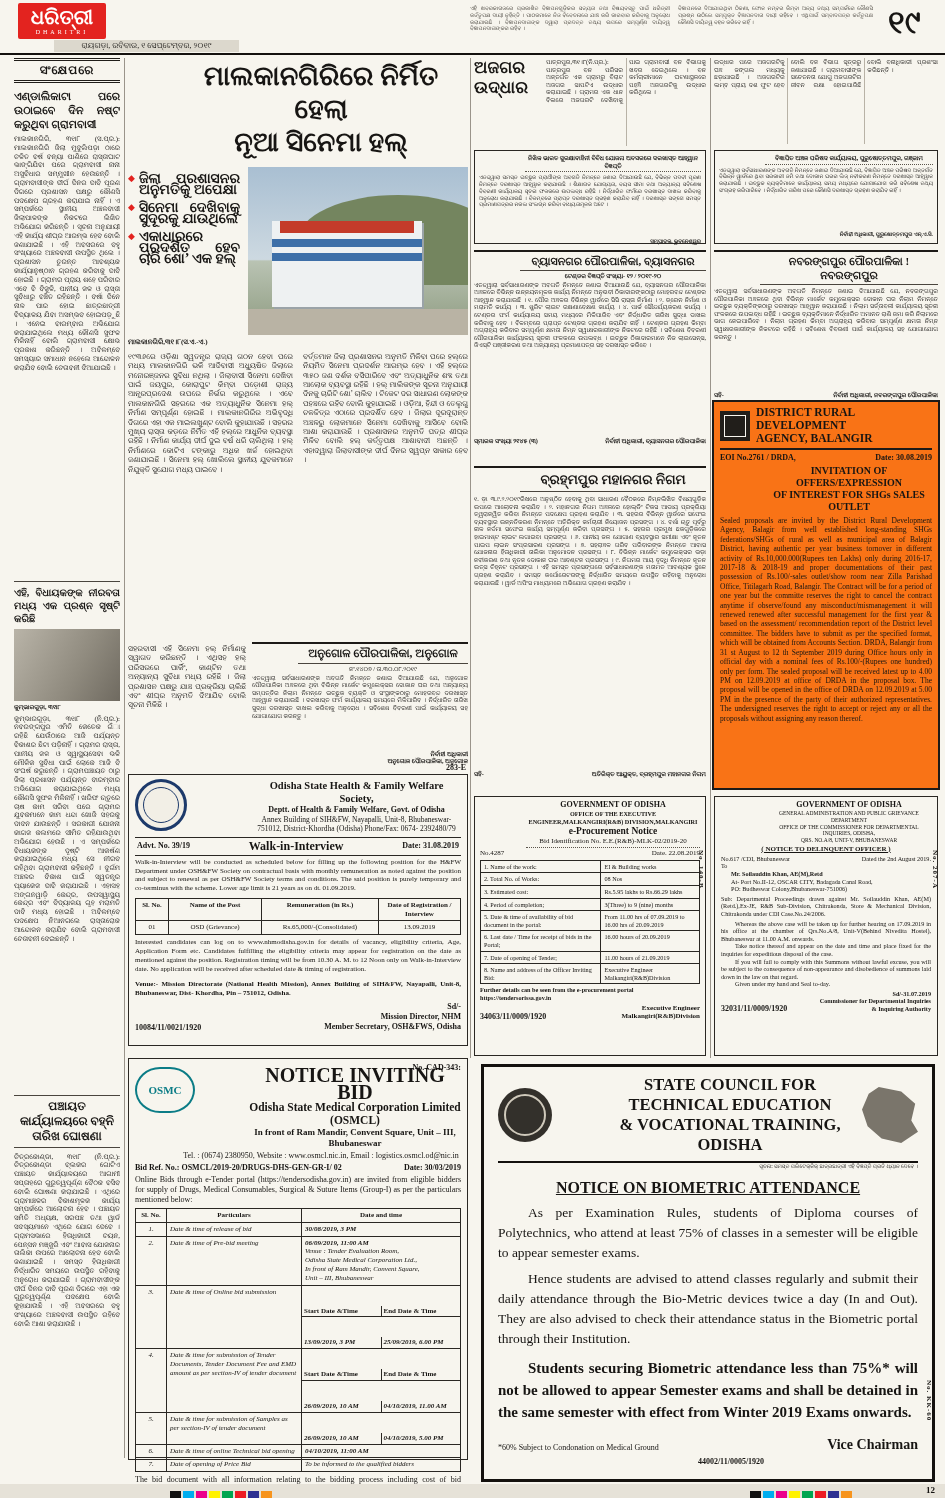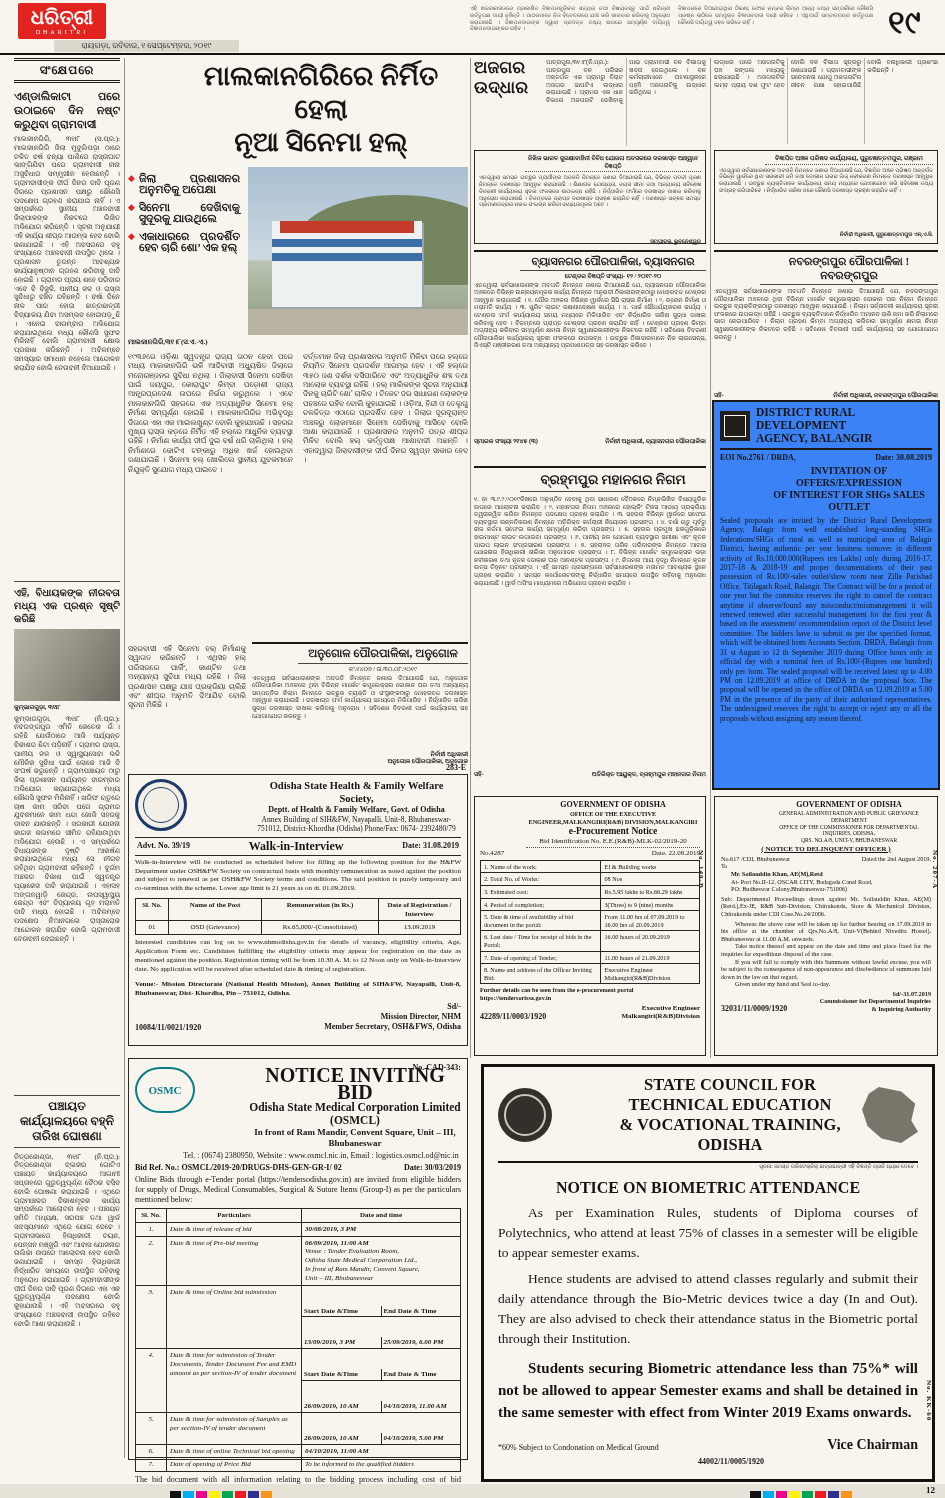--- a/index.html
+++ b/index.html
@@ -12,29 +12,29 @@
   .b{font-weight:bold;}
   .i{font-style:italic;}
   .clip{overflow:hidden;}
   .t5{font-size:5.5px;line-height:6.8px;}
   .t6{font-size:6.2px;line-height:7.6px;}
   .t7{font-size:7px;line-height:8.8px;}
   .t75{font-size:7.5px;line-height:9.4px;}
   .t8{font-size:8px;line-height:10px;}
   .t9{font-size:9px;line-height:11px;}
   .box{border:1px solid #2a2723;background:#f7f5ee;box-sizing:border-box;}
-  .box2{border:2px solid #1d1a17;background:#3b82f6;box-sizing:border-box;}
+  .box2{border:2px solid #1d1a17;background:#f97316;box-sizing:border-box;}
   .vrule{position:absolute;width:1px;background:#9a948a;}
   .vlabel{position:absolute;writing-mode:vertical-rl;font-size:7px;font-weight:bold;letter-spacing:1px;}
   .masthead-logo{background:#e3231f;color:#fff;text-align:center;border-radius:2px;}
   .sec-head{border-top:3px double #201d19;border-bottom:3px double #201d19;
             font-weight:bold;text-align:center;font-size:12px;padding:2px 0;letter-spacing:1px;}
   .bullet-row{display:flex;gap:4px;margin-bottom:7px;}
   .bullet-dia{color:#e3231f;font-size:9px;line-height:10px;}
-  .bullet-txt{font-weight:bold;font-size:11px;line-height:11px;}
+  .bullet-txt{font-weight:bold;font-size:14px;line-height:11px;}
   table{border-collapse:collapse;width:100%;}
   .tb td,.tb th{border:1px solid #2a2723;padding:2px 3px;vertical-align:top;}
   .split{display:flex;}
   .split>*{flex:1;padding:1px 2px;margin-top:20px;}
   .split>*+*{border-left:1px solid #2a2723;}
   .split.hd{border-bottom:1px solid #2a2723;font-weight:bold;}
   .signblk{text-align:right;font-weight:bold;}
   .photo-cinema{position:relative;background:linear-gradient(#a9bfd2 0%,#cdd9e1 55%,#b9c3b3 56%,#8d9a7f 100%);overflow:hidden;}
   .hill{position:absolute;right:-30px;top:28px;width:200px;height:90px;background:#74855f;border-radius:50% 50% 0 0;}
   .bldg{position:absolute;left:24px;bottom:28px;width:150px;height:86px;background:#eef1f2;
@@ -372,21 +372,21 @@
             <td class="t6">11.00 hours of  21.09.2019</td>
           </tr>
       <tr>
             <td class="t6">8. Name and address of the Officer Inviting Bid:</td>
             <td class="t6">Executive Engineer Malkangiri(R&amp;B)Division</td>
           </tr>
     </tbody>
       </table>
     <div class="t6 b" style="margin-top:2px;">Further details can be seen from the e-procurement portal https://tendersorissa.gov.in</div>
     <div style="display:flex;justify-content:space-between;align-items:flex-end;margin-top:2px;">
-      <div class="num">42289/11/0003/1920</div>
+      <div class="num">34063/11/0009/1920</div>
       <div class="signblk t7">
         <span>Executive Engineer</span><br>
         <span>Malkangiri(R&amp;B)Division</span>
       </div>
     </div>
   </div>
   <div class="vlabel" style="left:697px;top:850px;">No. 140-B</div>
 
   <div class="abs" style="left:714px;top:250px;width:224px;height:146px;border-top:2px solid #1d1a17;">
     <div class="b c" style="font-size:11px;line-height:14px;border-bottom:1px solid #4a453e;padding:2px 0;">ନବରଙ୍ଗପୁର ପୌରପାଳିକା ! ନବରଙ୍ଗପୁର</div>
@@ -454,21 +454,21 @@
   <div class="abs" style="left:481px;top:1064px;width:454px;height:418px;border:3px solid #14110e;background:#f7f5ee;box-sizing:border-box;padding:8px 14px;">
     <div style="display:flex;gap:10px;align-items:center;border-bottom:2px solid #14110e;padding-bottom:6px;">
       <div class="emblem" style="width:54px;height:54px;flex:0 0 auto;"></div>
       <div class="c" style="flex:1;">
         <div class="b" style="font-size:16.5px;line-height:20px;">STATE COUNCIL FOR TECHNICAL EDUCATION</div>
         <div class="b" style="font-size:16.5px;line-height:20px;">&amp; VOCATIONAL TRAINING, ODISHA</div>
       </div>
       <div class="odisha-map" style="width:56px;height:56px;flex:0 0 auto;"></div>
     </div>
     <div class="t5 r clip" style="height:8px;">ସୂଚନା: ସମସ୍ତ ପଲିଟେକ୍‌ନିକ୍ ଛାତ୍ରଛାତ୍ରୀ ଏହି ବିଜ୍ଞପ୍ତି ପ୍ରତି ଧ୍ୟାନ ଦେବେ ।</div>
-    <div class="b c" style="font-size:16px;margin:8px 0 6px;">NOTICE ON BIOMETRIC ATTENDANCE</div>
+    <div class="b c" style="font-size:16px;text-decoration:underline;margin:8px 0 6px;">NOTICE ON BIOMETRIC ATTENDANCE</div>
     <div class="j" style="font-size:13.5px;line-height:20px;text-indent:30px;">As per Examination Rules, students of Diploma courses of Polytechnics, who attend at least 75% of classes in a semester will be eligible to appear semester exams.</div>
     <div class="j" style="font-size:13.5px;line-height:20px;text-indent:30px;margin-top:6px;">Hence students are advised to attend classes regularly and submit their daily attendance through the Bio-Metric devices twice a day (In and Out). They are also advised to check their attendance status in the Biometric portal through their Institution.</div>
     <div class="j b" style="font-size:15px;line-height:22px;text-indent:30px;margin-top:8px;">Students securing Biometric attendance less than 75%* will not be allowed to appear Semester exams and shall be detained in the same semester with effect from Winter 2019 Exams onwards.</div>
     <div style="display:flex;justify-content:space-between;align-items:flex-end;margin-top:14px;">
       <div class="t8">*60% Subject to Condonation on Medical Ground</div>
       <div class="b" style="font-size:14px;">Vice Chairman</div>
     </div>
     <div class="c num" style="margin-top:4px;">44002/11/0005/1920</div>
   </div>
   <div class="vlabel" style="left:925px;top:1380px;">No. KK-60</div>

